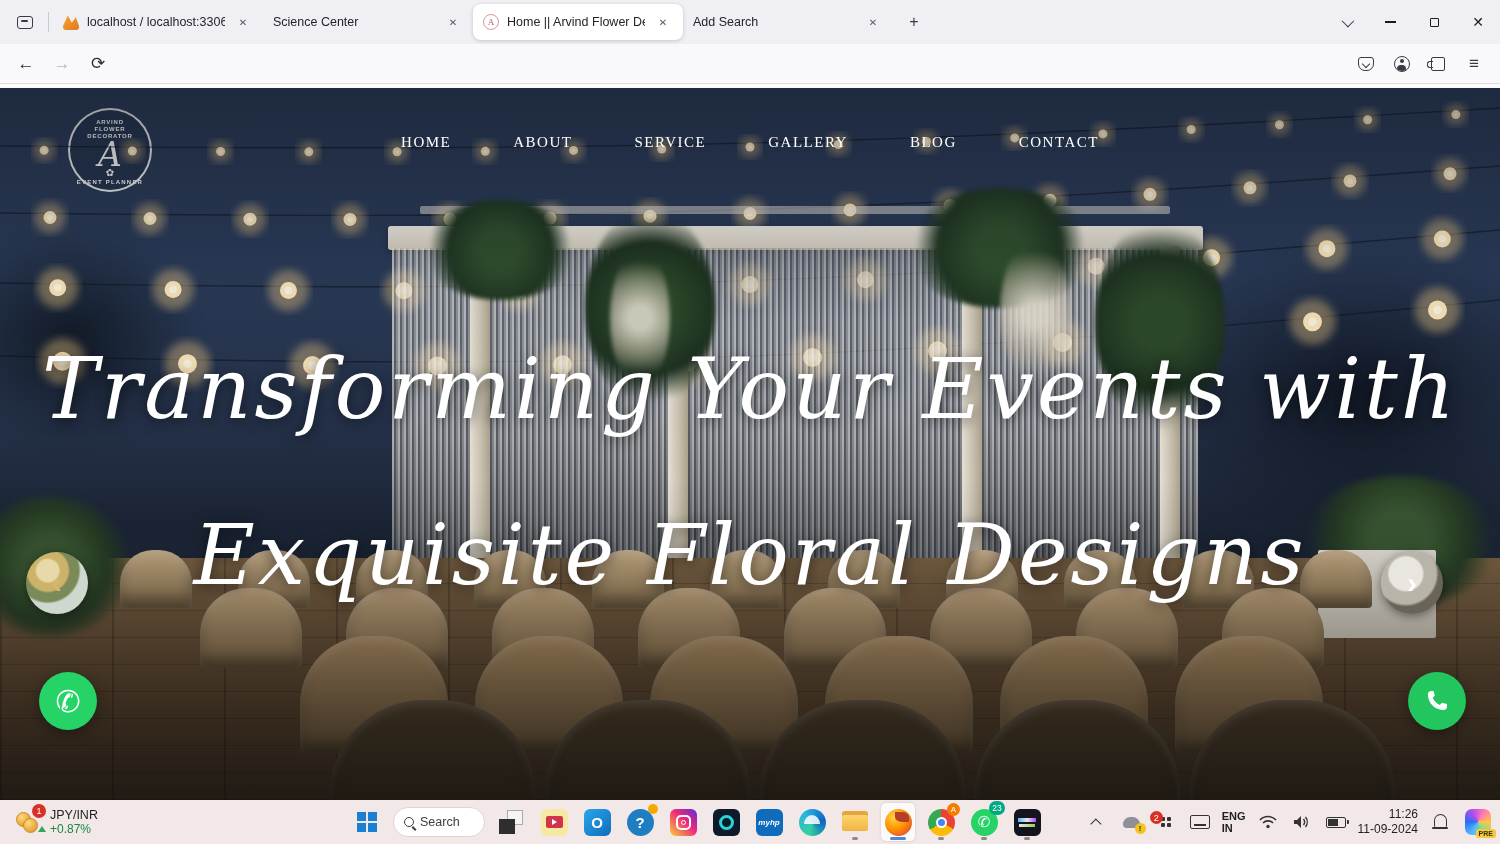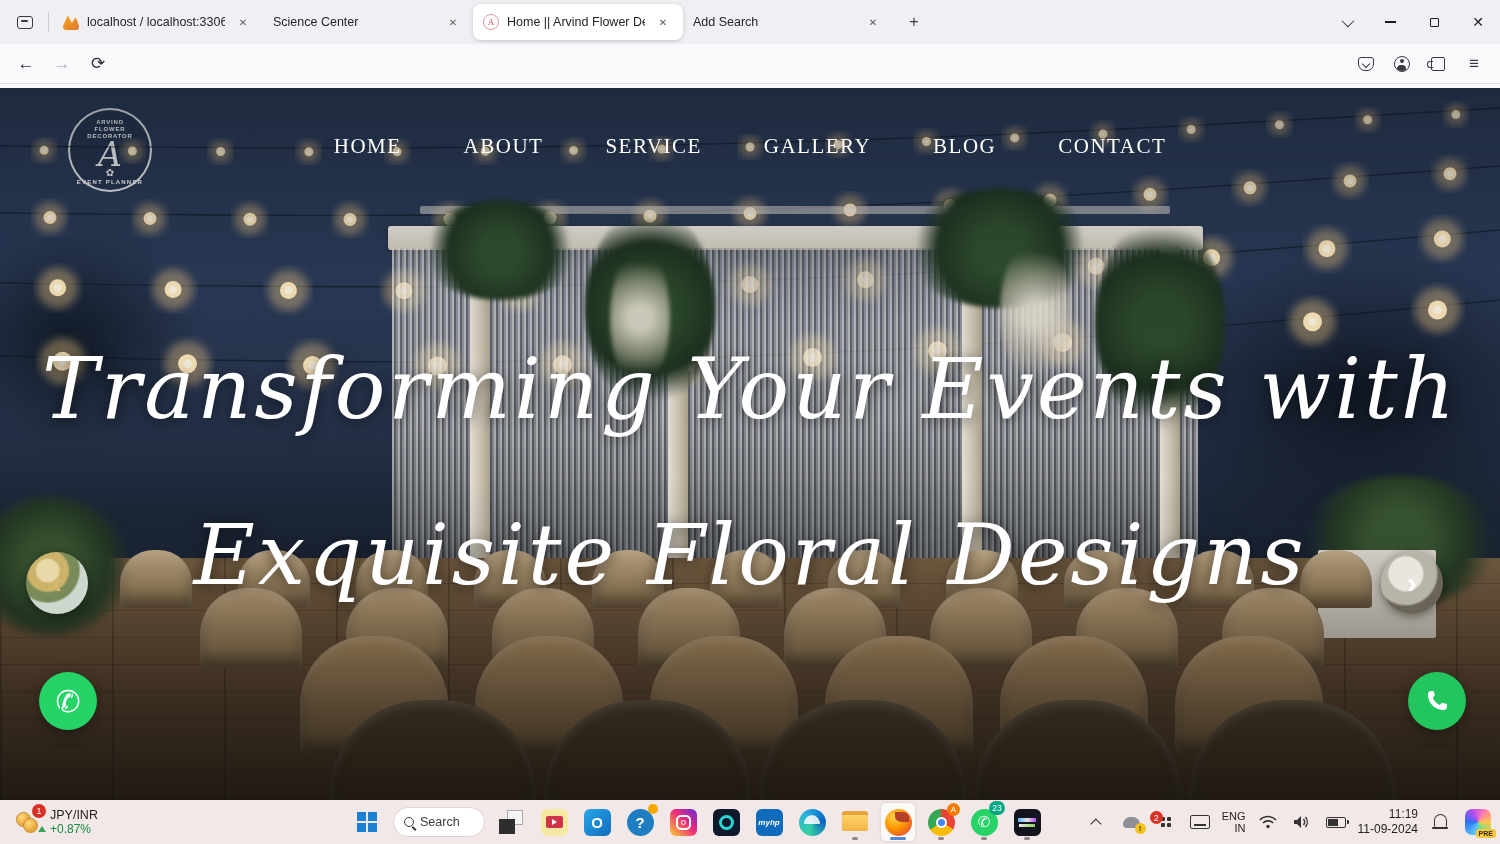--- a/index.html
+++ b/index.html
@@ -75,21 +75,21 @@
     background:linear-gradient(180deg, rgba(8,12,20,.38), rgba(8,12,20,.08) 26%, rgba(8,12,20,.05) 55%, rgba(5,7,11,.42)); }
   .chairs { position:absolute; inset:0; z-index:5; pointer-events:none; }
   .chair { position:absolute; box-shadow:inset 0 5px 8px rgba(255,255,255,.14), inset 0 -10px 14px rgba(0,0,0,.35); }
   .logo { position:absolute; left:68px; top:20px; width:84px; height:84px; border-radius:50%;
     border:2px solid rgba(255,255,255,.92); background:rgba(18,28,44,.18); color:#fff; text-align:center; }
   .logo .arc { font-size:6px; letter-spacing:.8px; margin-top:9px; line-height:7px; padding:0 12px; font-weight:bold; }
   .logo .mono { font-family:"DejaVu Serif", serif; font-size:33px; line-height:30px; font-style:italic; }
   .logo .flower { font-size:10px; line-height:6px; }
   .logo .arcb { font-size:6px; letter-spacing:1.2px; margin-top:3px; font-weight:bold; }
   .mainnav { position:absolute; left:0; top:46px; width:100%; display:flex; justify-content:center; gap:62px; z-index:10; }
-  .mainnav a { color:#fff; font-family:"Liberation Serif", serif; font-size:21px; letter-spacing:1.5px; text-decoration:none; }
+  .mainnav a { color:#fff; font-family:"Liberation Serif", serif; font-size:15px; letter-spacing:1.5px; text-decoration:none; }
 
   .hero-line { position:absolute; left:0; width:100%; text-align:center; z-index:10; color:#fff;
     font-family:"DejaVu Serif", serif; font-style:italic; font-size:84px; letter-spacing:3px;
     text-shadow:0 3px 14px rgba(0,0,0,.55); }
   .hero-line.l1 { top:252px; }
   .hero-line.l2 { top:418px; }
 
   .caro { position:absolute; top:464px; width:62px; height:62px; border-radius:50%; z-index:11; overflow:hidden;
     display:flex; align-items:center; justify-content:center; font-size:30px; font-weight:bold;
     box-shadow:0 2px 10px rgba(0,0,0,.45); }
@@ -123,21 +123,21 @@
   .mag:after { content:""; position:absolute; left:8px; top:8px; width:5px; height:1.6px; background:#3c3c3c; transform:rotate(45deg); transform-origin:0 0; }
   .app { width:34px; height:38px; display:flex; align-items:center; justify-content:center; position:relative; border-radius:5px; }
   .app.activeapp { background:#fcf9f9; box-shadow:0 0 3px rgba(0,0,0,.15); }
   .runner { position:absolute; bottom:1px; left:50%; transform:translateX(-50%); width:6px; height:3px; border-radius:2px; background:#8f8a88; }
   .runner.wide { width:16px; background:#4f86d8; }
   .ai { width:27px; height:27px; border-radius:6px; position:relative; }
   .badge { position:absolute; border-radius:9px; color:#fff; display:flex; align-items:center; justify-content:center; }
   .tray { position:absolute; right:6px; display:flex; align-items:center; gap:10px; height:44px; }
   .chev-up { width:8px; height:8px; border-left:1.6px solid #333; border-top:1.6px solid #333; transform:rotate(45deg) translateY(3px); }
   .trayicon { position:relative; width:24px; height:24px; display:flex; align-items:center; justify-content:center; }
-  .lang { font-size:11px; line-height:12px; color:#1f1f1f; text-align:right; }
+  .lang { font-size:11px; line-height:12px; color:#1f1f1f; text-align:left;font-weight:bold; }
   .clockcol { font-size:12px; line-height:15px; color:#1f1f1f; text-align:right; }
   .kbd { width:20px; height:14px; border:1.5px solid #333; border-radius:2px; position:relative; }
   .kbd:after { content:""; position:absolute; left:3px; bottom:2px; right:3px; height:2px; background:#333; }
   .batt { width:20px; height:11px; border:1.5px solid #333; border-radius:2px; position:relative; }
   .batt:before { content:""; position:absolute; left:1px; top:1px; bottom:1px; width:10px; background:#333; }
   .batt:after { content:""; position:absolute; right:-4px; top:2.5px; width:2px; height:4px; background:#333; border-radius:0 1px 1px 0; }
   .bell { width:13px; height:13px; border:1.6px solid #333; border-radius:7px 7px 2px 2px; border-bottom:none; position:relative; margin-top:-3px; }
   .bell:after { content:""; position:absolute; left:-3px; bottom:-2px; width:16px; height:2px; background:#333; border-radius:2px; }
   .copilot { width:26px; height:26px; border-radius:7px; position:relative;
     background:conic-gradient(from 210deg, #53b9ff, #2b6ff2, #b44bf0, #ff7ab0, #ffc44d, #7ee081, #53b9ff); }
@@ -629,21 +629,21 @@
     <div class="trayicon">
       <svg width="17" height="14" viewBox="0 0 17 14">
         <path d="M1 5 h3 l4-4 v12 l-4-4 H1 z" fill="#333"></path>
         <path d="M10.5 4 a5 5 0 0 1 0 6 M12.5 2 a8 8 0 0 1 0 10" fill="none" stroke="#333" stroke-width="1.4"></path>
       </svg>
     </div>
     <div class="trayicon">
         <span class="batt"></span>
       </div>
     <div class="clockcol">
-      <div>11:19</div>
+      <div>11:26</div>
       <div>11-09-2024</div>
     </div>
     <div class="trayicon">
         <span class="bell"></span>
       </div>
     <div class="trayicon" style="width:32px;">
       <span class="copilot">
         <span class="prebadge">PRE</span>
       </span>
     </div>

